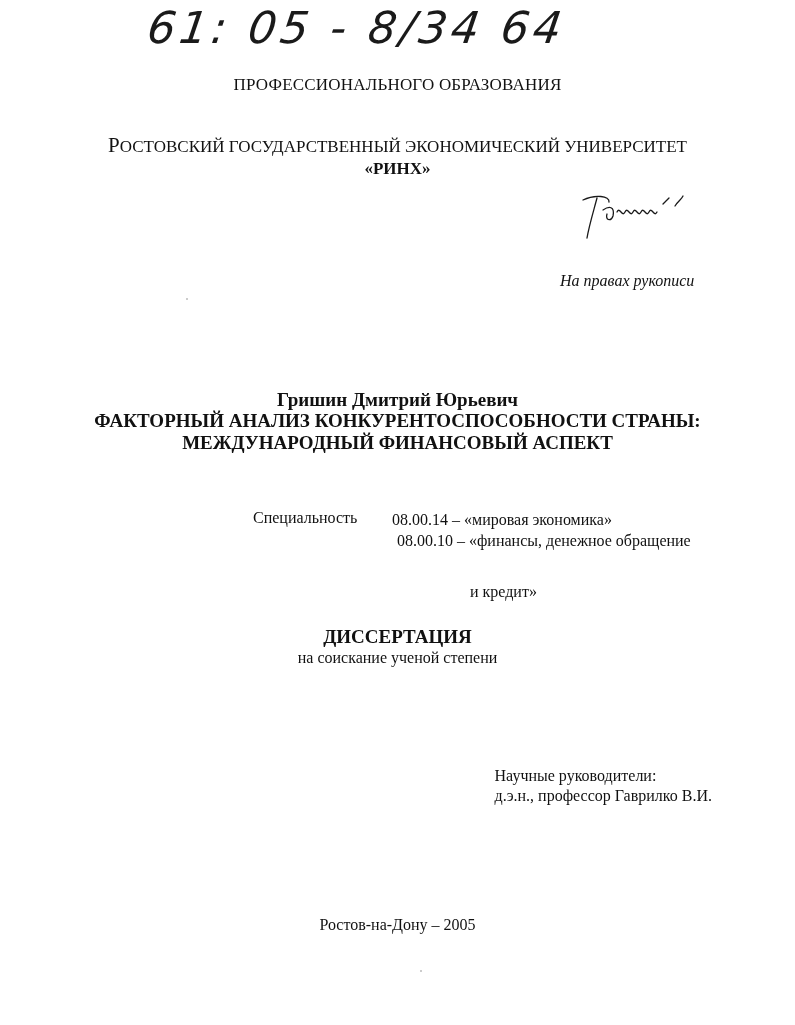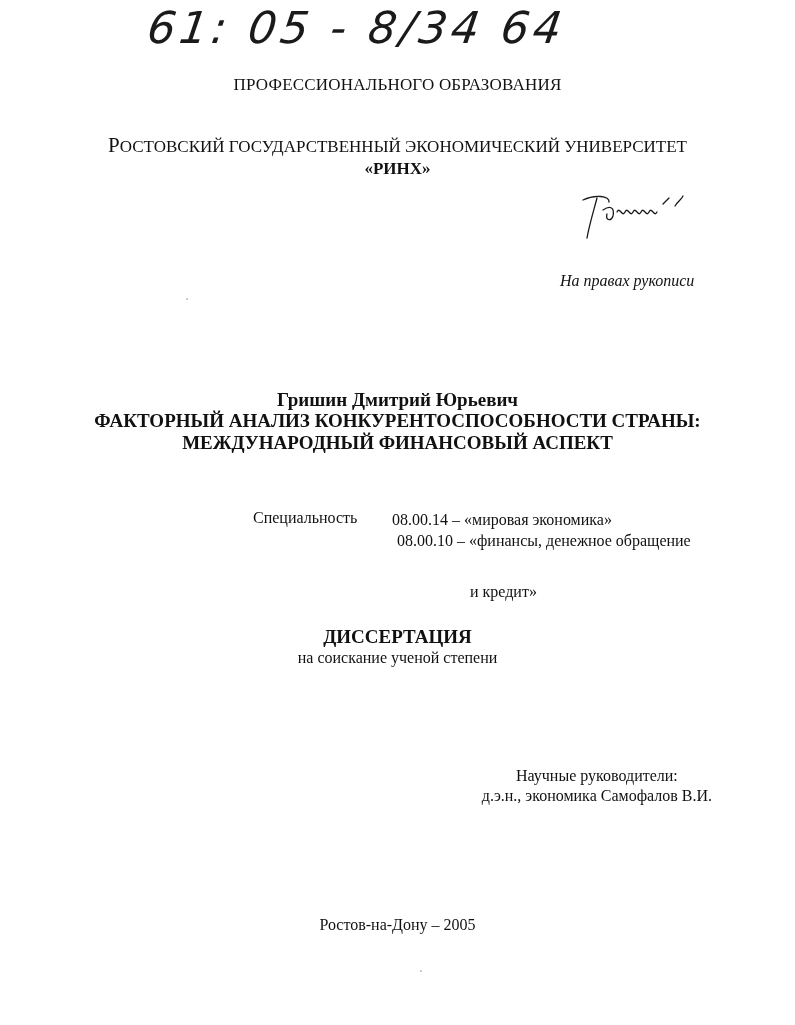--- a/index.html
+++ b/index.html
@@ -31,21 +31,21 @@
 
     .spec-label { left: 253px; top: 509px; font-size: 16px; text-align: right; }
     .spec-line { font-size: 16px; line-height: 21px; }
     .spec1 { left: 392px; top: 509px; }
     .spec2 { left: 397px; top: 530px; }
     .spec3 { left: 470px; top: 581px; }
 
     .diss { top: 626px; font-size: 19px; font-weight: bold; line-height: 22px; }
     .diss-sub { top: 648px; font-size: 16px; line-height: 20px; }
 
-    .advisors { right: 83px; top: 766px; text-align: center; font-size: 16px; line-height: 20px; }
+    .advisors { right: 83px; top: 766px; text-align: left; font-size: 16px; line-height: 20px; }
 
     .city { top: 916px; font-size: 16px; }
 
     .speck { width: 2px; height: 2px; background: #bbbbbb; border-radius: 1px; }
   </style>
 </head>
 <body>
 
 <div class="abs handwritten-code">61: 05 - 8/34 64</div>
 
@@ -75,19 +75,19 @@
 <div class="abs spec-line spec2">08.00.10 – «финансы, денежное обращение</div>
 <div class="abs spec-line spec3">и кредит»</div>
 
 <div class="abs center diss">ДИССЕРТАЦИЯ</div>
 <div class="abs center diss-sub">
   <div>на соискание ученой степени</div>
 </div>
 
 <div class="abs advisors">
   <div>Научные руководители:</div>
-  <div>д.э.н., экономика Самофалов В.И.</div>
+  <div>д.э.н., профессор Гаврилко В.И.</div>
 </div>
 
 <div class="abs center city">Ростов-на-Дону – 2005</div>
 
 <div class="abs speck" style="left:186px; top:298px;"></div>
 <div class="abs speck" style="left:420px; top:970px;"></div>
 
 </body></html>

